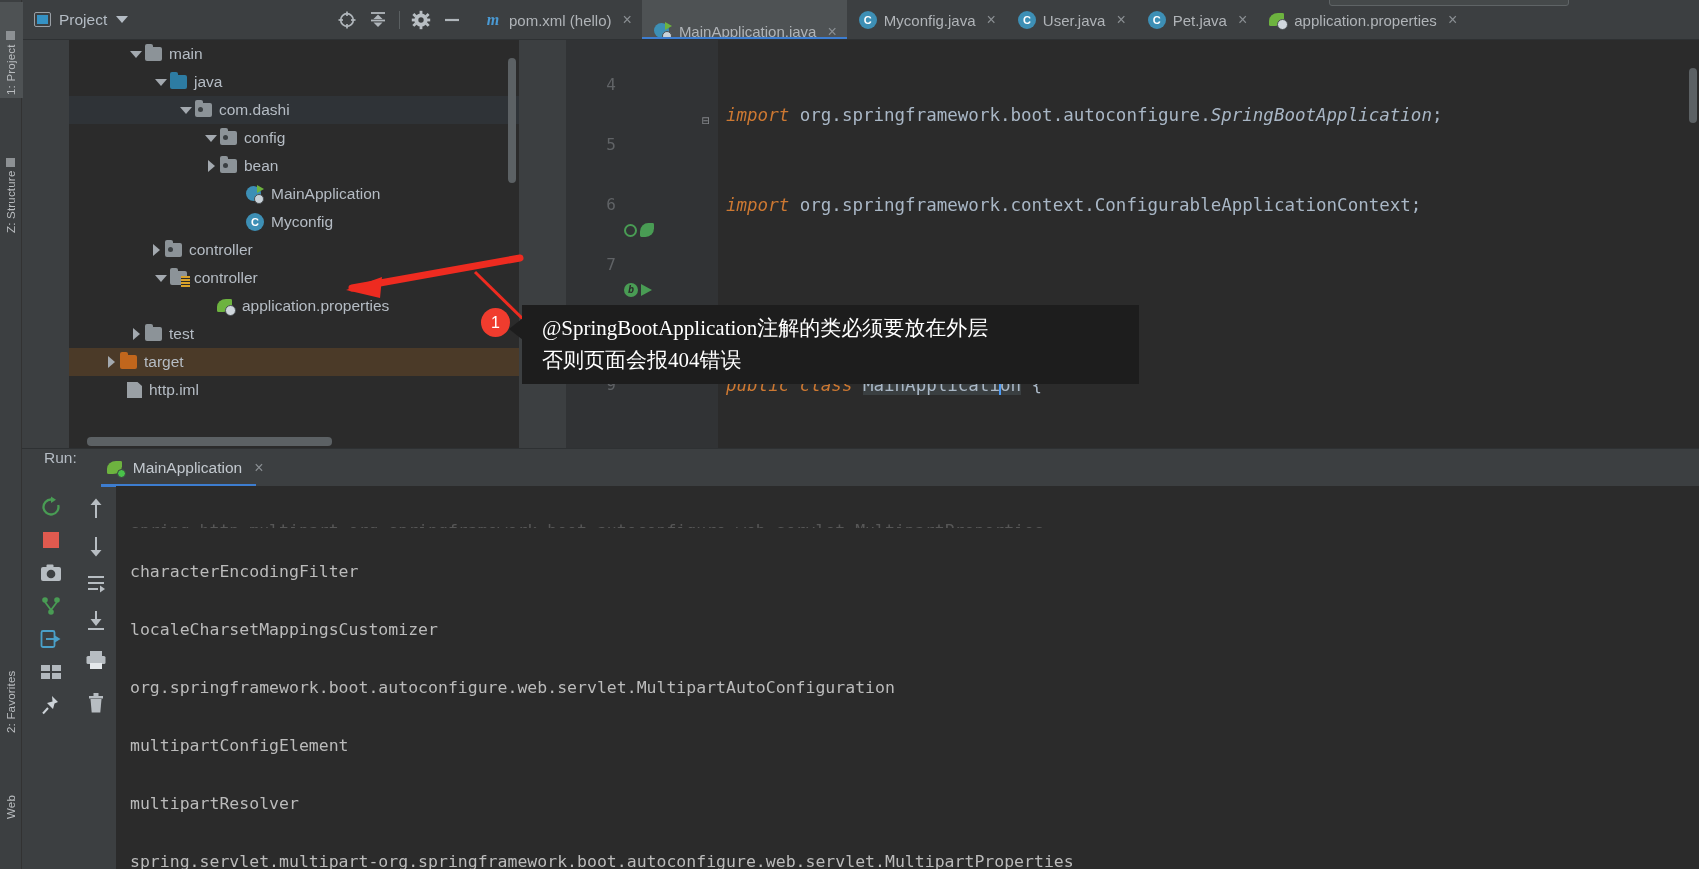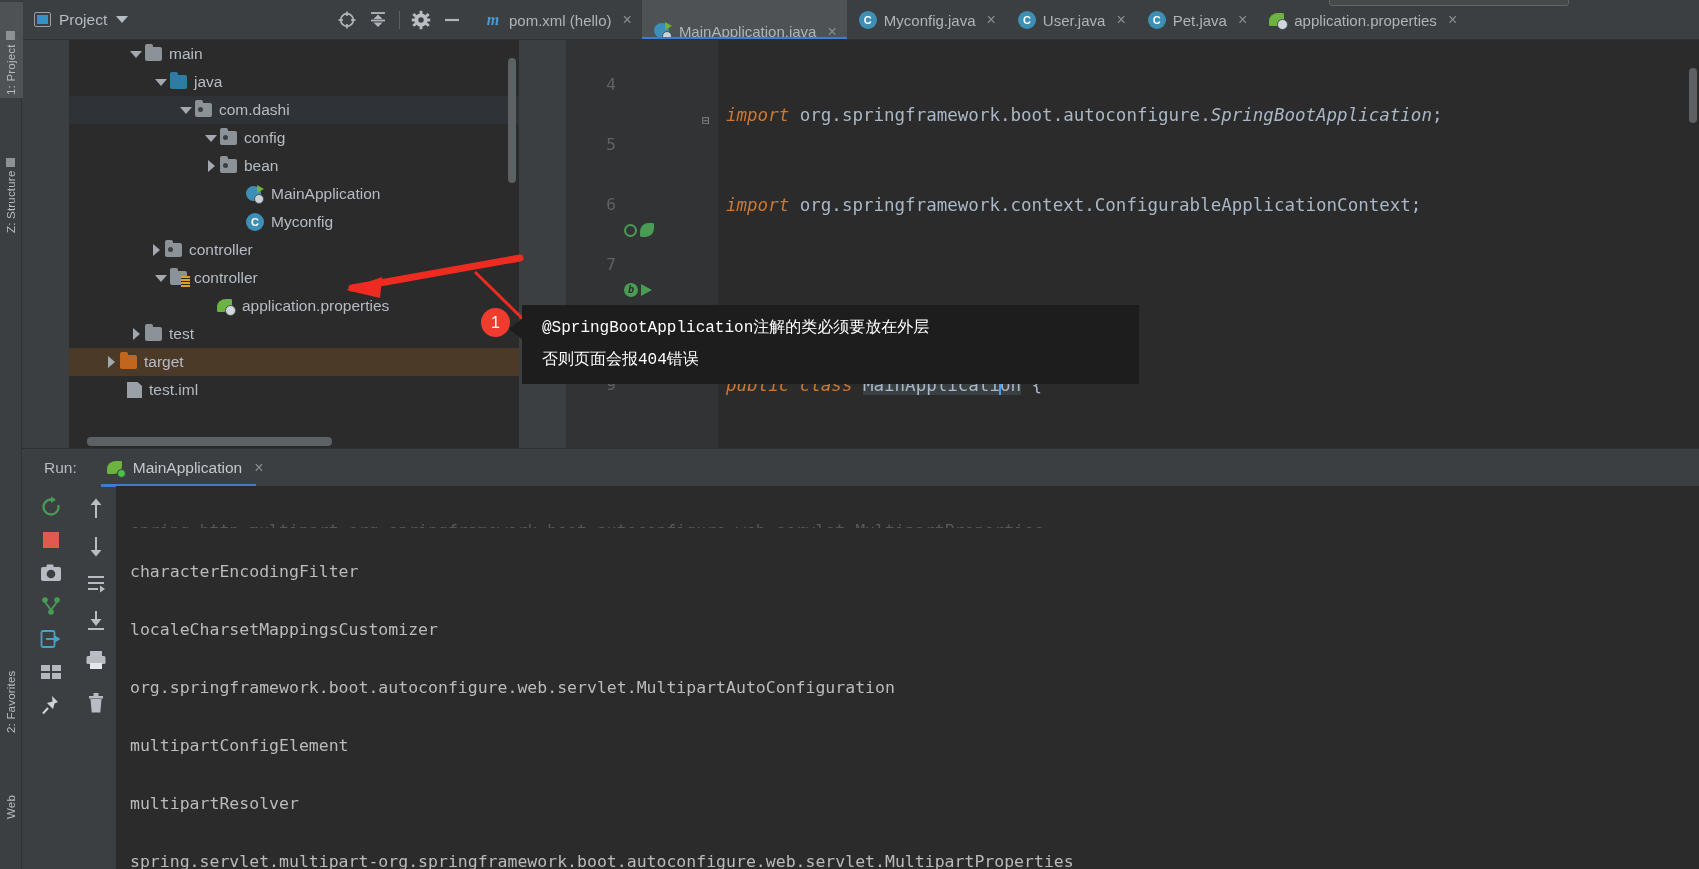--- a/index.html
+++ b/index.html
@@ -209,41 +209,41 @@
   .g-leaf { width: 14px; height: 14px; background: #499c54; border-radius: 60% 10% 60% 10%; }
   .g-bean { width: 14px; height: 14px; border-radius: 50%; background: #499c54; position: relative; }
   .g-bean::after { content:'b'; position:absolute; inset:0; color:#2b2b2b; font-size:10px; text-align:center; line-height:14px; font-weight:bold;}
   .g-circ { width: 13px; height: 13px; border-radius: 50%; border: 2px solid #499c54; }
 
   
   .callout {
     position: absolute; left: 522px; top: 265px; width: 617px; height: 79px;
     background: #1d1d1d; z-index: 30;
     padding: 7px 14px 0 20px;
-    color: #ffffff; font-size: 16px; line-height: 32px;
-    font-family: Liberation Mono, monospace;
+    color: #ffffff; font-size: 21px; line-height: 32px;
+    font-family: Liberation Serif, serif;
   }
   .callout::before {
     content: ''; position: absolute; left: -13px; top: 13px;
     width: 0; height: 0;
     border-top: 11px solid transparent; border-bottom: 11px solid transparent;
     border-right: 14px solid #1d1d1d;
   }
   .callout-badge {
     position: absolute; left: 481px; top: 268px; width: 29px; height: 29px;
     border-radius: 50%; background: #f03c2e; color: #fff;
     font-size: 16px; text-align: center; line-height: 29px; z-index: 31;
     font-family: "Liberation Sans", sans-serif;
   }
   .arrow-svg { position: absolute; left: 0; top: 0; z-index: 29; pointer-events: none; }
 
   
   .run-panel { flex: 1; display: flex; flex-direction: column; margin-left: 22px; background: #3c3f41; }
   .run-head {
-    height: 38px; display: flex; align-items: center;
+    height: 38px; display: flex; 
     padding-left: 22px; background: #3c3f41;
     border-top: 1px solid #2e3133;
   }
   .run-label { color: #b5bcc4; font-size: 15.5px; margin-right: 24px; }
   .run-tab {
     display: flex; align-items: center; gap: 8px; height: 38px;
     color: #c3c9cf; font-size: 15.5px; position: relative; padding: 0 6px; cursor: pointer;
   }
   .run-tab::after {
     content: ''; position: absolute; left: 0; right: 14px; bottom: 0; height: 3px; background: #3d7dd0;
@@ -495,21 +495,21 @@
       <div class="trow sel-brown" style="padding-left: 33px;">
         <span class="twisty">
             <i class="tri-right"></i>
           </span>
         <span class="folder orange"></span>
         <span class="tname">target</span>
       </div>
 
       <div class="trow" style="padding-left: 58px;">
         <span class="iml-ic"></span>
-        <span class="tname">test.iml</span>
+        <span class="tname">http.iml</span>
       </div>
 
       <div class="tree-scroll"></div>
       <div class="tree-hscroll"></div>
     </div>
 
     <div class="editor">
       <div class="gutter"></div>
 
       <div class="code-area">

